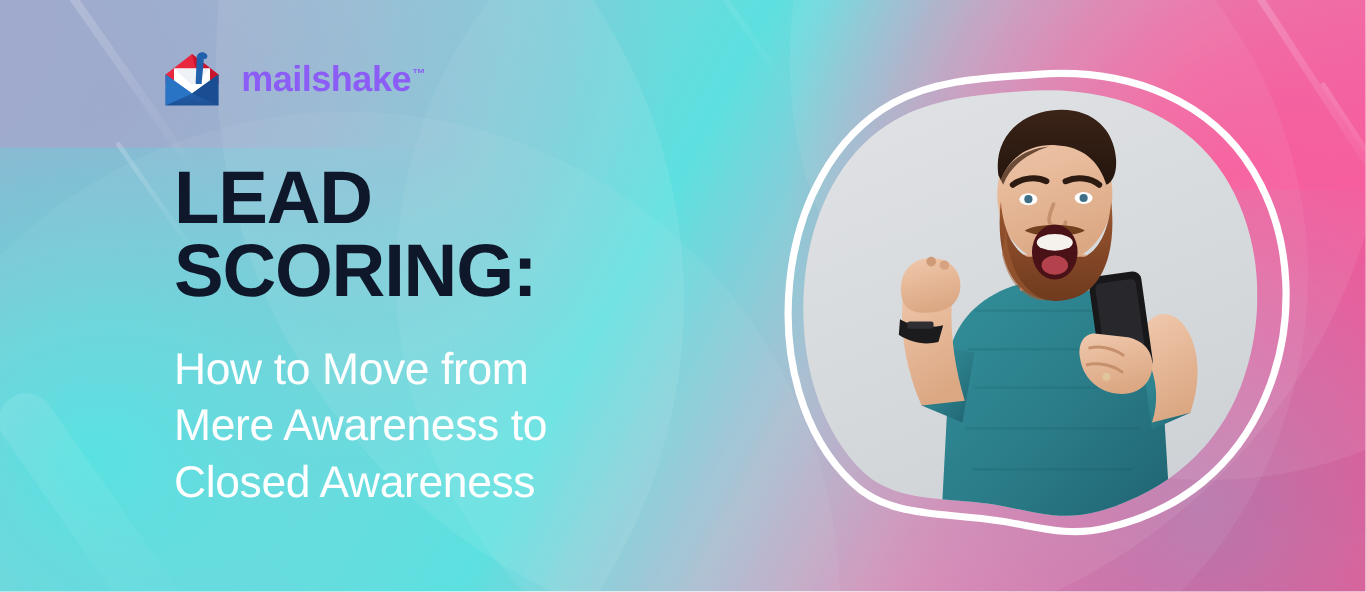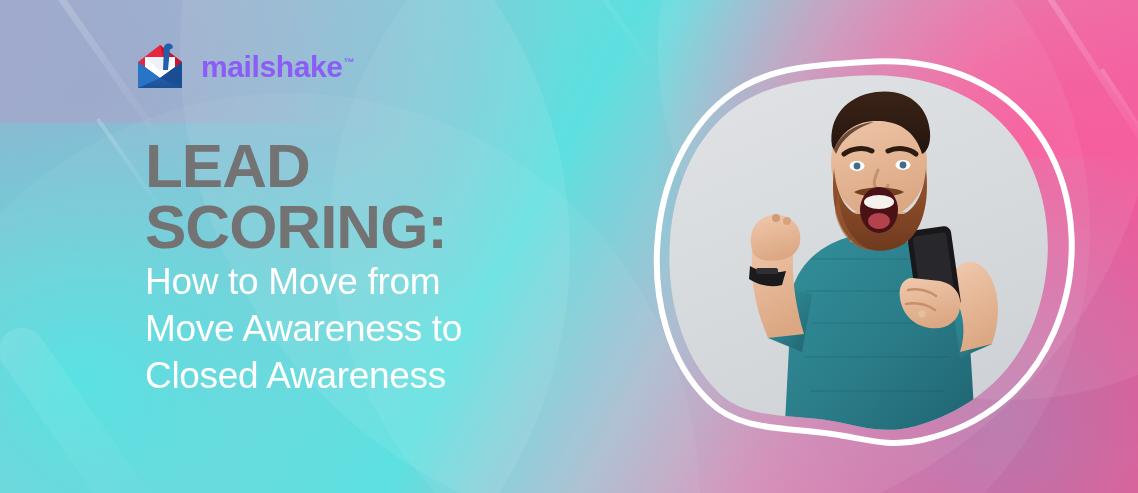--- a/index.html
+++ b/index.html
@@ -101,29 +101,30 @@
     font-weight:bold;
     margin-left:1px;
   }
 
   
   .copy {
     position:absolute; left:145px; top:136px;
     z-index:40; width:520px;
   }
   .headline {
-    color:#737373;
+    color:#0f172a;
     font-size:62px;
     font-weight:bold;
     line-height:0.98;
     letter-spacing:-1px;
     text-transform:uppercase;
   }
   .headline .ln { display:block; }
   .subhead {
+    margin-top:26px;
     color:#ffffff;
     font-size:37px;
     font-weight:normal;
     line-height:1.28;
     letter-spacing:-0.3px;
   }
   .subhead .ln { display:block; }
 
   
   .photo-wrap {
@@ -330,18 +331,18 @@
     </div>
   </div>
 
   <div class="copy">
     <h1 class="headline">
       <span class="ln">LEAD</span>
       <span class="ln">SCORING:</span>
     </h1>
     <h2 class="subhead">
       <span class="ln">How to Move from</span>
-      <span class="ln">Move Awareness to</span>
+      <span class="ln">Mere Awareness to</span>
       <span class="ln">Closed Awareness</span>
     </h2>
   </div>
 
 </div>
 
 </body></html>

